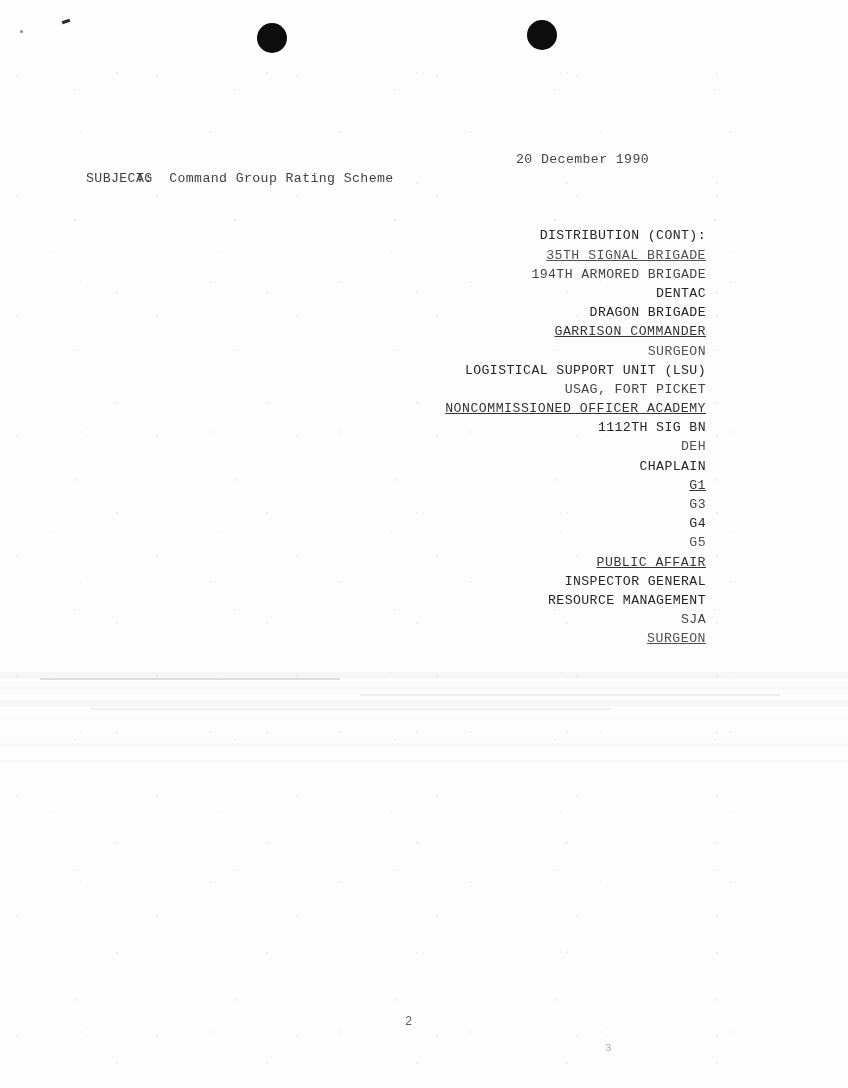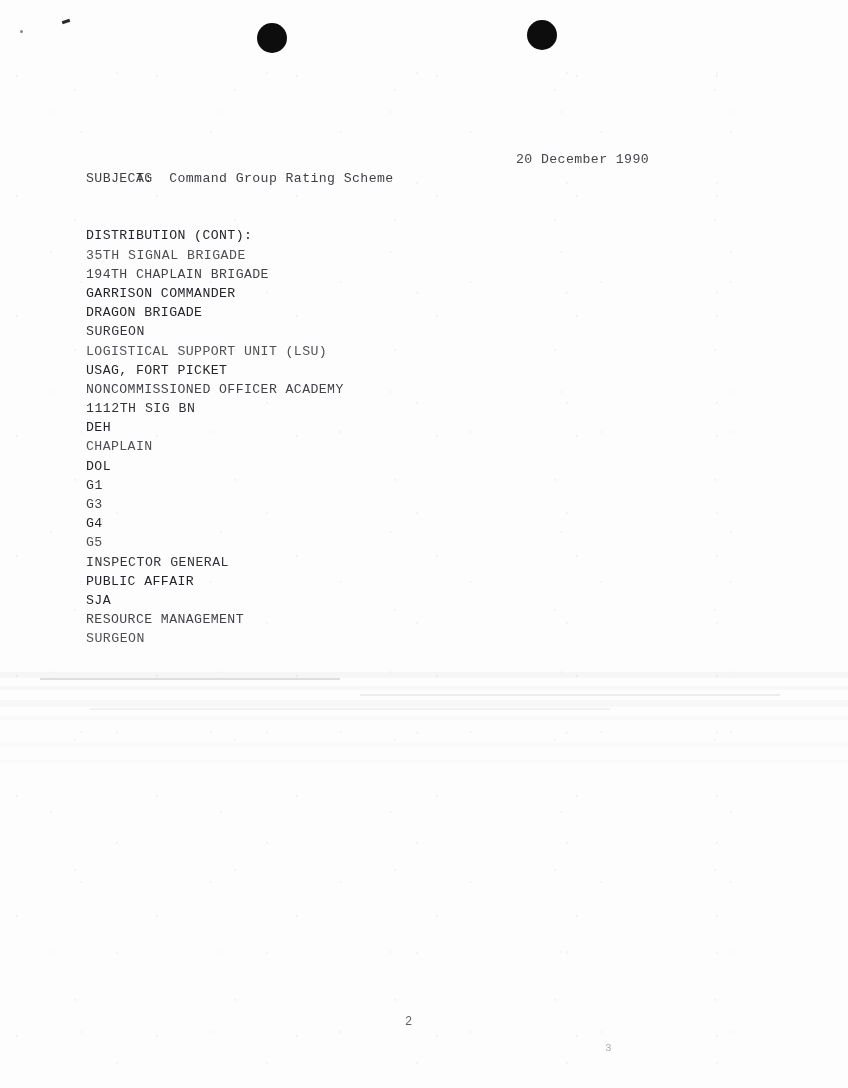--- a/index.html
+++ b/index.html
@@ -75,25 +75,26 @@
   .subject {
     white-space: pre;
     margin-bottom: 0;
   }
 
   .gap { height: 38px; }
 
   .list-line {
     white-space: pre;
     height: 19.2px;
+    text-align: right;
   }
 
   
   .list-line:nth-child(3n)   { opacity: 0.86; }
-  .list-line:nth-child(4n+1) { opacity: 0.93; letter-spacing: 0.5px; }
+  .list-line:nth-child(4n+1) { opacity: 0.93; letter-spacing: 0.5px; text-decoration: underline; }
   .list-line:nth-child(5n)   { opacity: 0.8; }
   .head-row { opacity: 0.85; }
   .subject  { opacity: 0.88; }
 
   
   .band {
     position: absolute;
     left: 0;
     width: 848px;
     background: rgba(0,0,0,0.035);
@@ -147,39 +148,39 @@
       <span class="right">20 December 1990</span>
     </div>
 
     <div class="subject">SUBJECT:  Command Group Rating Scheme</div>
 
     <div class="gap"></div>
 
     <div class="list-line">DISTRIBUTION (CONT):</div>
 
     <div class="list-line">35TH SIGNAL BRIGADE</div>
-    <div class="list-line">194TH CHAPLAIN BRIGADE</div>
+    <div class="list-line">194TH ARMORED BRIGADE</div>
+    <div class="list-line">DENTAC</div>
+    <div class="list-line">DRAGON BRIGADE</div>
     <div class="list-line">GARRISON COMMANDER</div>
-    <div class="list-line">DRAGON BRIGADE</div>
     <div class="list-line">SURGEON</div>
     <div class="list-line">LOGISTICAL SUPPORT UNIT (LSU)</div>
     <div class="list-line">USAG, FORT PICKET</div>
     <div class="list-line">NONCOMMISSIONED OFFICER ACADEMY</div>
     <div class="list-line">1112TH SIG BN</div>
     <div class="list-line">DEH</div>
     <div class="list-line">CHAPLAIN</div>
-    <div class="list-line">DOL</div>
     <div class="list-line">G1</div>
     <div class="list-line">G3</div>
     <div class="list-line">G4</div>
     <div class="list-line">G5</div>
+    <div class="list-line">PUBLIC AFFAIR</div>
     <div class="list-line">INSPECTOR GENERAL</div>
-    <div class="list-line">PUBLIC AFFAIR</div>
+    <div class="list-line">RESOURCE MANAGEMENT</div>
     <div class="list-line">SJA</div>
-    <div class="list-line">RESOURCE MANAGEMENT</div>
     <div class="list-line">SURGEON</div>
 
   </div>
 
   <div class="band" id="band-1"></div>
   <div class="band" id="band-2"></div>
   <div class="band" id="band-3"></div>
   <div class="band" id="band-4"></div>
   <div class="band" id="band-5"></div>
   <div class="band" id="band-6"></div>

